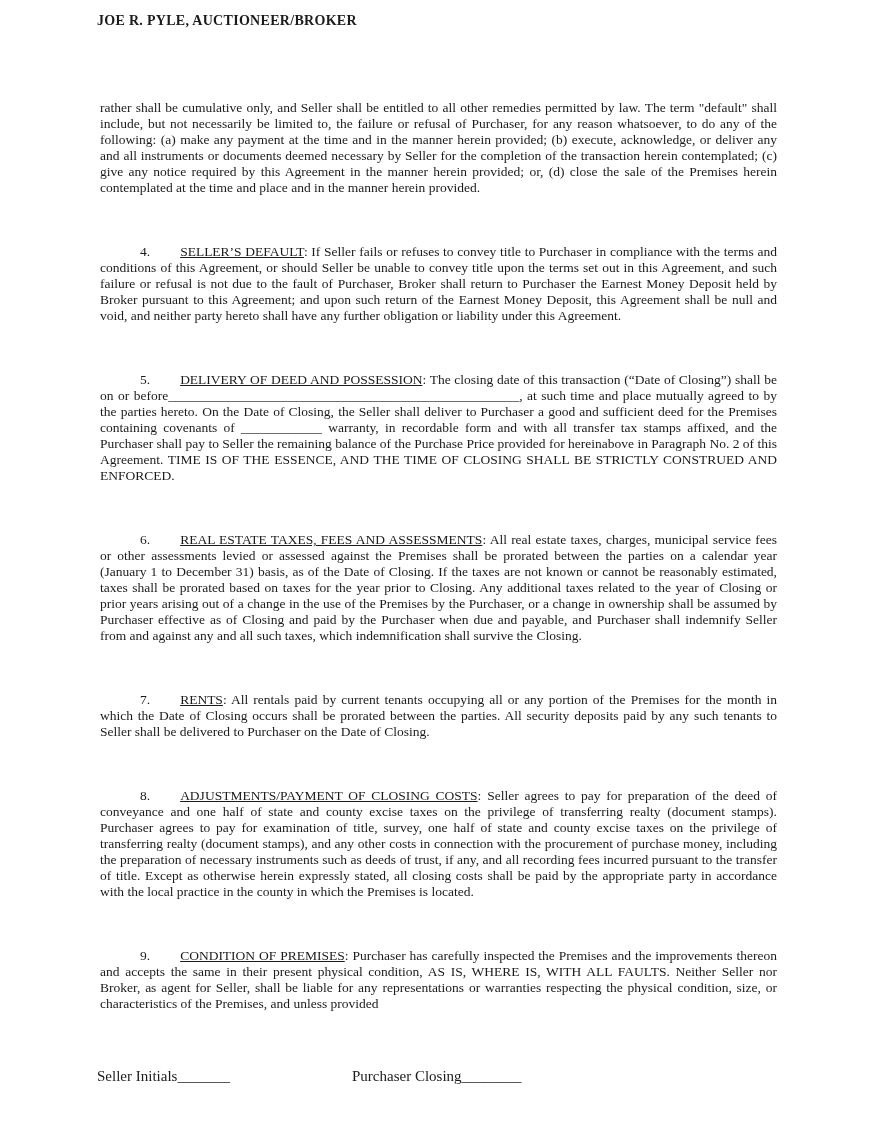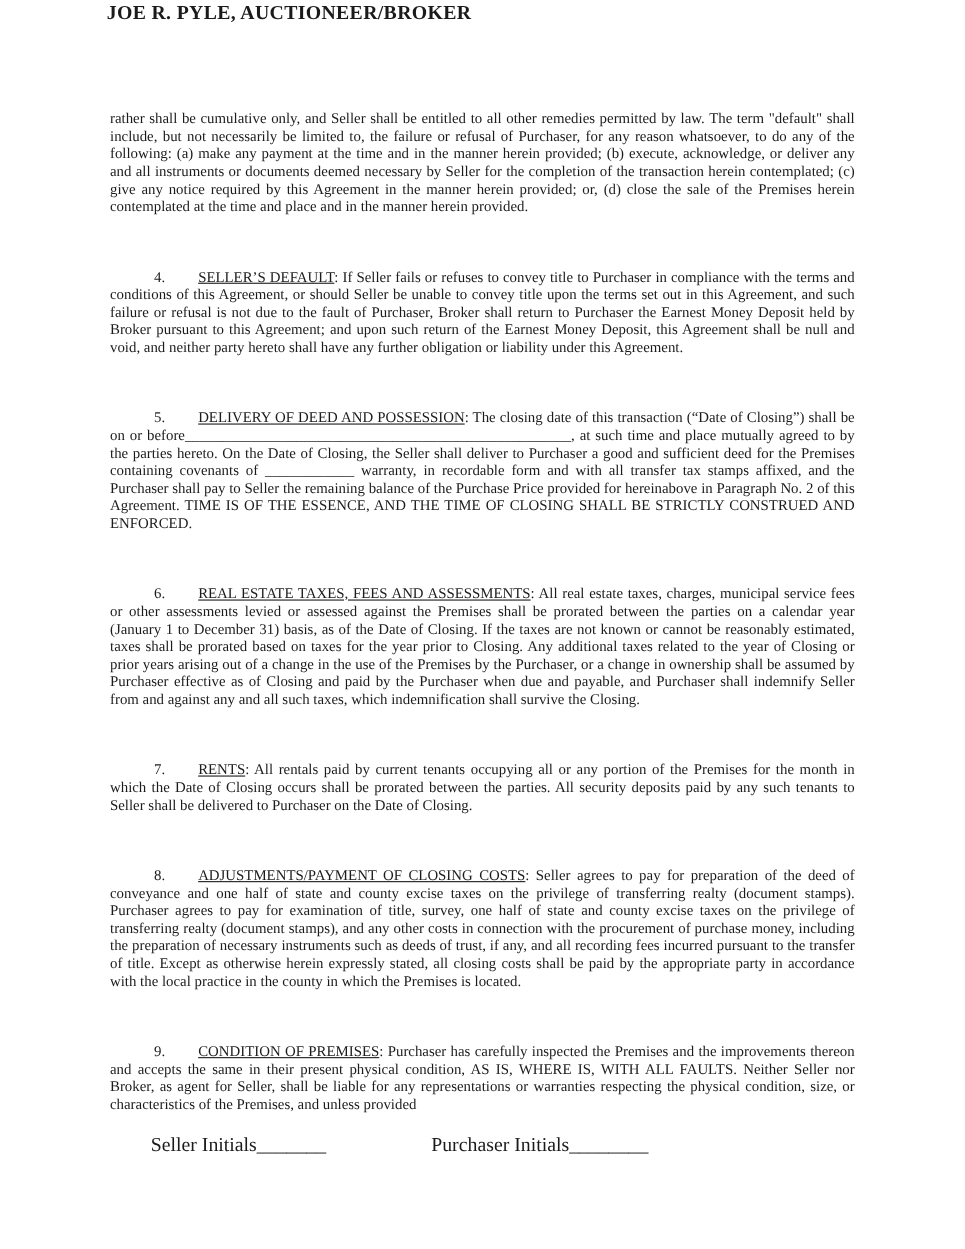--- a/index.html
+++ b/index.html
@@ -8,50 +8,49 @@
     position: relative;
     width: 877px;
     height: 1135px;
     background: #ffffff;
     font-family: "Liberation Serif", "DejaVu Serif", serif;
     color: #1b1b1b;
     overflow: hidden;
   }
   .doc-header {
     position: absolute;
-    top: 1px;
+    top: 13px;
     left: 97px;
-    font-size: 18px;
+    font-size: 14px;
     font-weight: bold;
     letter-spacing: 0.3px;
     white-space: nowrap;
   }
   .doc-body {
     position: absolute;
     top: 100px;
     left: 100px;
     width: 677px;
     font-size: 13.5px;
     line-height: 16px;
     text-align: justify;
   }
   .para { margin: 0 0 20px 0; }
   .para.intro { margin-bottom: 32px; }
   .para.numbered, .para.indent { text-indent: 40px; margin-top: 48px; }
   .sec-tab { display: inline-block; width: 30px; }
   .sec-heading { text-decoration: underline; }
   .doc-footer {
     position: absolute;
-    top: 1031px;
+    top: 1067px;
     left: 97px;
     width: 600px;
     height: 20px;
-    font-size: 18px;
+    font-size: 15px;
     line-height: 18px;
-    margin-left: 40px;
   }
   .footer-item { position: absolute; top: 0; white-space: nowrap; }
   .footer-item.seller { left: 0; }
   .footer-item.purchaser { left: 255px; }
 </style>
 </head>
 <body>
 
 <div class="page">
 
@@ -71,16 +70,16 @@
     <p class="para numbered"><span class="sec-num">7.</span><span class="sec-tab"></span><span class="sec-heading">RENTS</span><span class="sec-text">: All rentals paid by current tenants occupying all or any portion of the Premises for the month in which the Date of Closing occurs shall be prorated between the parties. All security deposits paid by any such tenants to Seller shall be delivered to Purchaser on the Date of Closing.</span></p>
 
     <p class="para numbered"><span class="sec-num">8.</span><span class="sec-tab"></span><span class="sec-heading">ADJUSTMENTS/PAYMENT OF CLOSING COSTS</span><span class="sec-text">: Seller agrees to pay for preparation of the deed of conveyance and one half of state and county excise taxes on the privilege of transferring realty (document stamps). Purchaser agrees to pay for examination of title, survey, one half of state and county excise taxes on the privilege of transferring realty (document stamps), and any other costs in connection with the procurement of purchase money, including the preparation of necessary instruments such as deeds of trust, if any, and all recording fees incurred pursuant to the transfer of title. Except as otherwise herein expressly stated, all closing costs shall be paid by the appropriate party in accordance with the local practice in the county in which the Premises is located.</span></p>
 
     <p class="para numbered"><span class="sec-num">9.</span><span class="sec-tab"></span><span class="sec-heading">CONDITION OF PREMISES</span><span class="sec-text">: Purchaser has carefully inspected the Premises and the improvements thereon and accepts the same in their present physical condition, AS IS, WHERE IS, WITH ALL FAULTS. Neither Seller nor Broker, as agent for Seller, shall be liable for any representations or warranties respecting the physical condition, size, or characteristics of the Premises, and unless provided</span></p>
 
   </div>
 
   <div class="doc-footer">
     <span class="footer-item seller"><span>Seller Initials</span><span>_______</span></span>
-    <span class="footer-item purchaser"><span>Purchaser Initials</span><span>________</span></span>
+    <span class="footer-item purchaser"><span>Purchaser Closing</span><span>________</span></span>
   </div>
 
 </div>
 
 </body></html>

